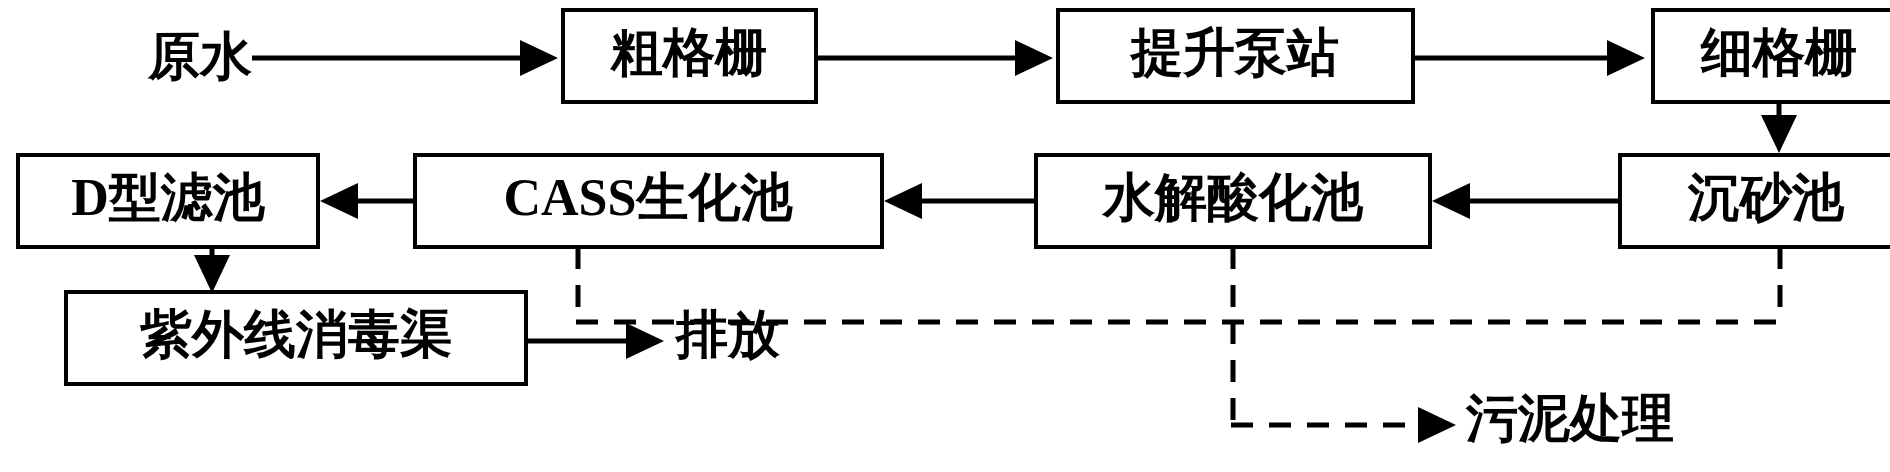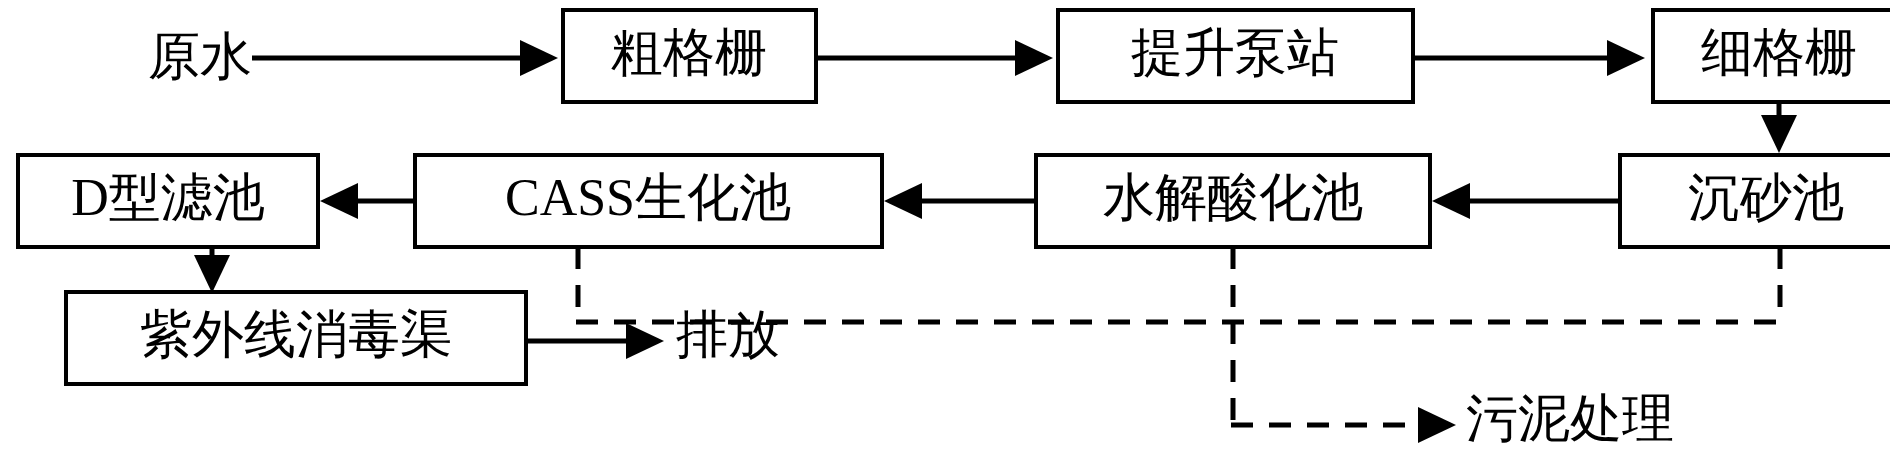--- a/index.html
+++ b/index.html
@@ -12,20 +12,21 @@
     width: 1890px;
     height: 472px;
     overflow: hidden;
     font-family: "Liberation Serif", "DejaVu Serif", serif;
   }
   #diagram-root {
     position: relative;
     width: 1890px;
     height: 472px;
     background: #ffffff;
+    font-weight: bold;
   }
   svg#flow-svg {
     position: absolute;
     left: 0;
     top: 0;
     width: 1890px;
     height: 472px;
     display: block;
   }
   .node-box {

